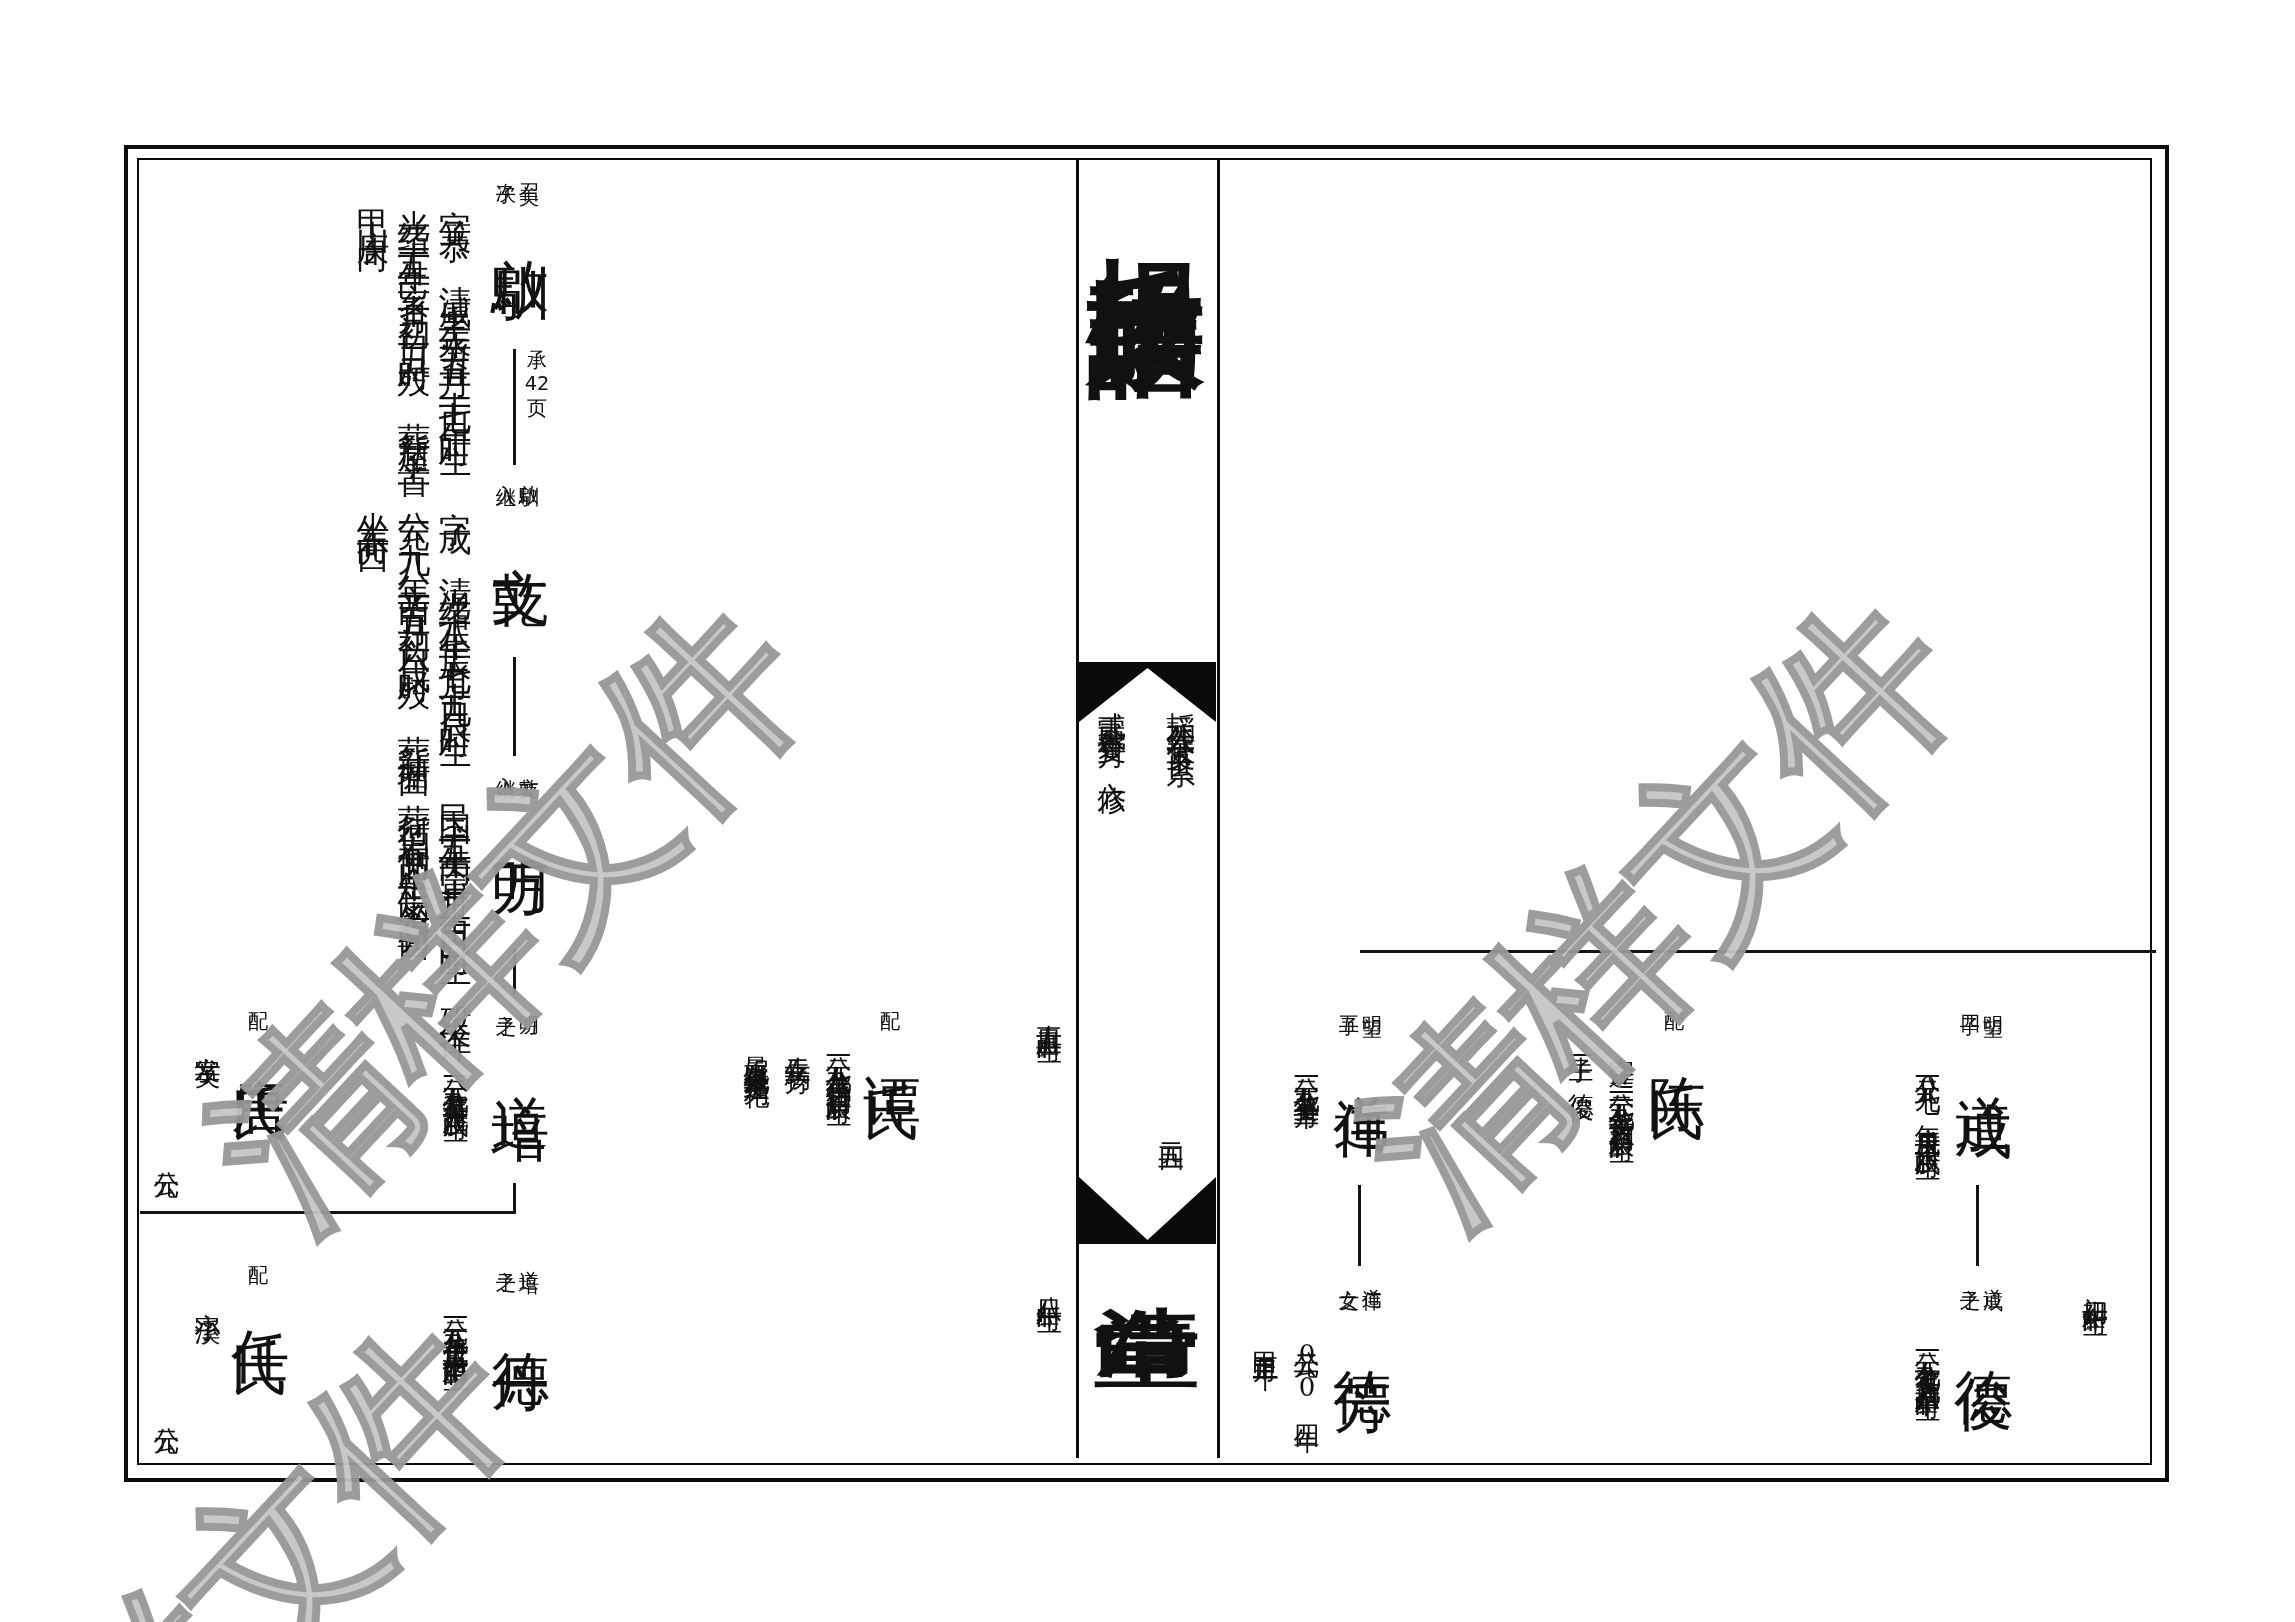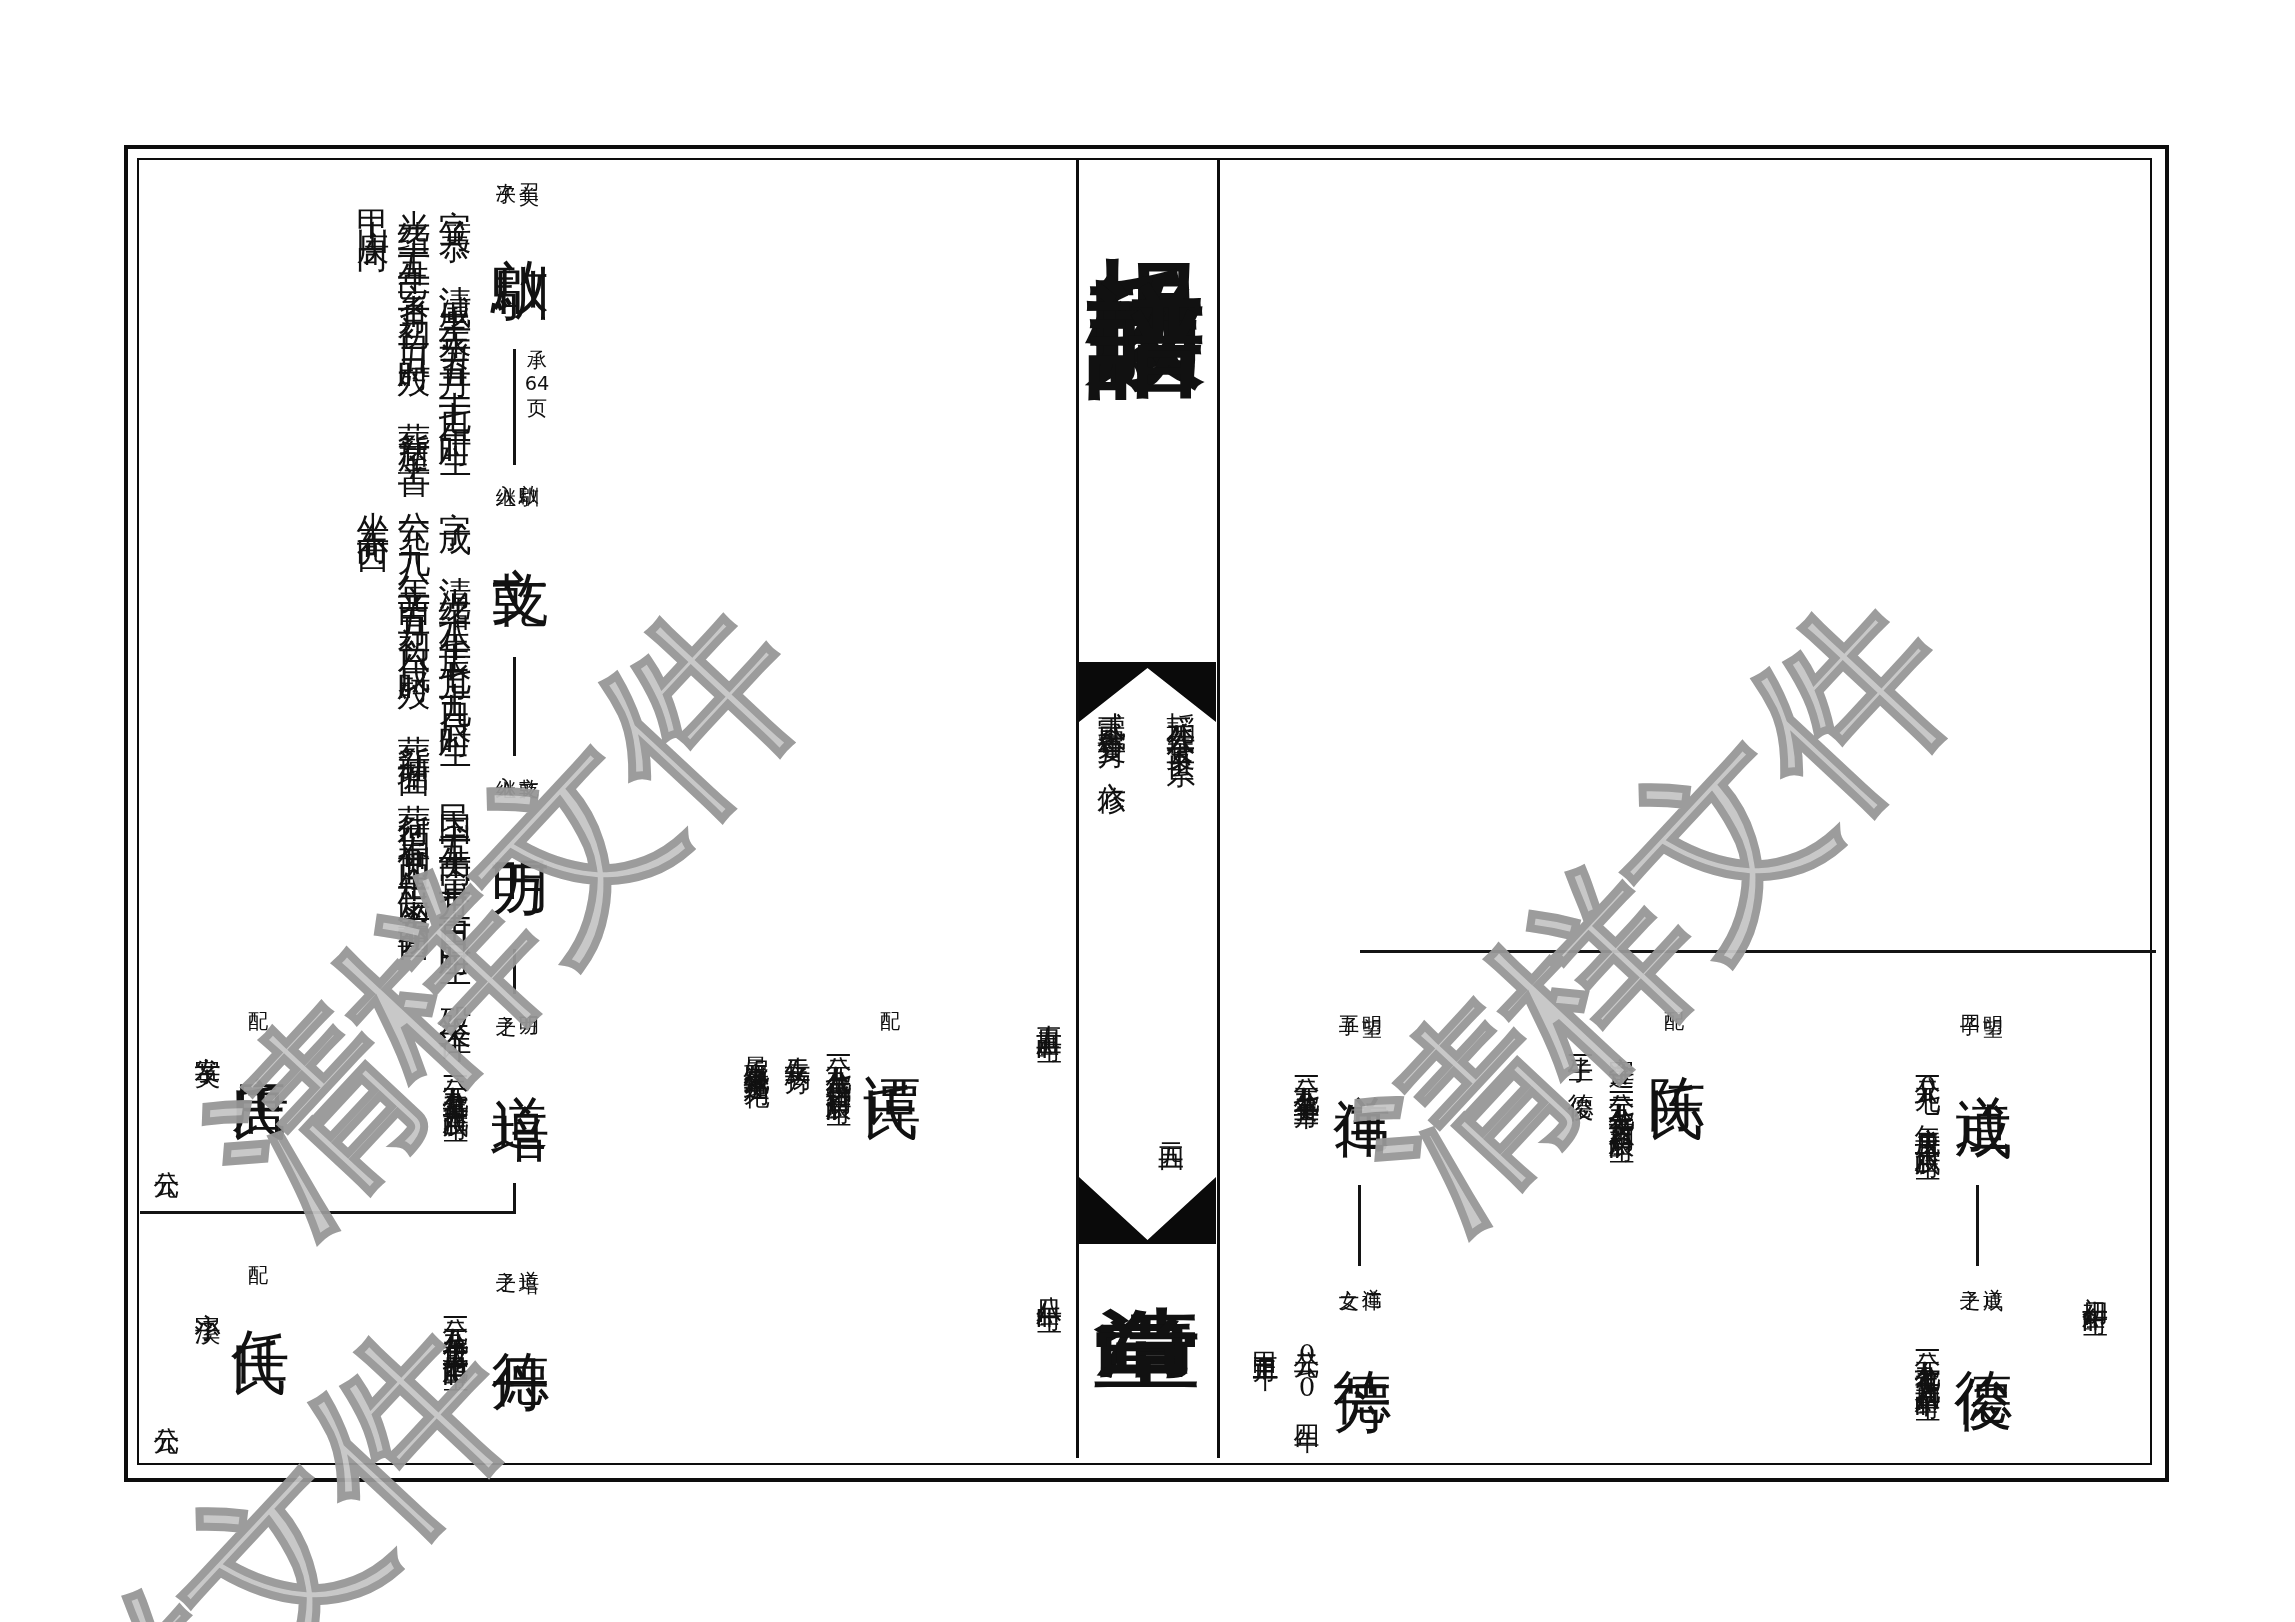--- a/index.html
+++ b/index.html
@@ -69,21 +69,21 @@
   <div class="v sp-num" style="left:1157px; top:1124px;">二五四</div>
   <div class="band band-lower"></div>
   <div class="sp-hall">清白堂</div>
 
   <div class="v lbl" style="left:494px; top:167px;">召美
 次子</div>
   <div class="v name" style="left:489px; top:213px;">啟馴</div>
   <div class="vline" style="left:513px; top:349px; height:116px;"></div>
   <div class="pageref">
     <span>承</span>
-    <span class="num">64</span>
+    <span class="num">42</span>
     <span>页</span>
   </div>
   <div class="v body-u" style="right:1819px; top:183px;">字笃恭　清咸丰三年癸丑五月二十七日午时生　光绪二十五年己亥十月初二日丑时殁　葬新屋上首甲山庚向</div>
 
   <div class="v lbl" style="left:494px; top:469px;">啟馴
 入继</div>
   <div class="v name" style="left:489px; top:520px;">文乾</div>
   <div class="vline" style="left:513px; top:657px; height:99px;"></div>
   <div class="v body-u" style="right:1819px; top:485px;">字成　清光绪十八年壬辰七月十九日辰时生　公元一九八一年辛酉五月初六日戌时殁　葬新塘面坐东向西</div>
 

